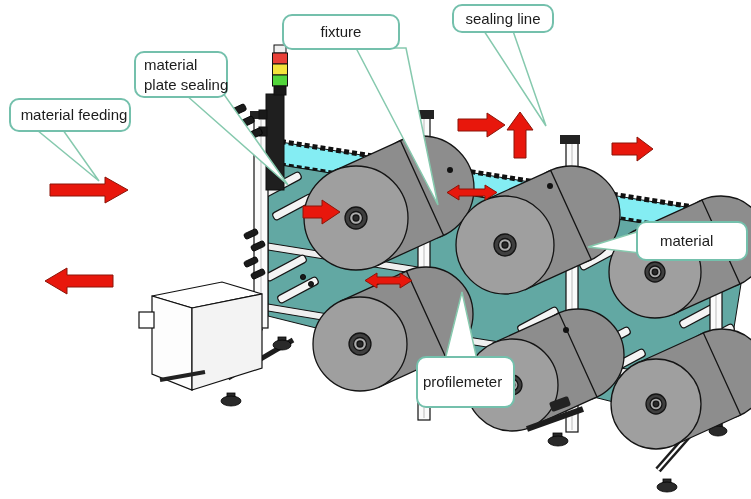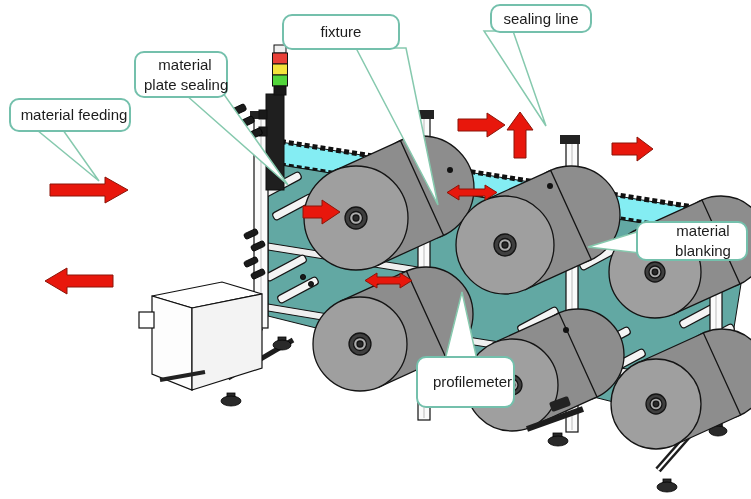--- a/index.html
+++ b/index.html
@@ -1,21 +1,21 @@
 <!DOCTYPE html>
 <html><head>
 <meta charset="utf-8">
 <style>
   html,body{margin:0;padding:0;background:#fff;}
   #stage{position:relative;width:751px;height:499px;background:#fff;overflow:hidden;
          font-family:"Liberation Sans",sans-serif;}
   #stage svg{position:absolute;left:0;top:0;}
   .callout{position:absolute;background:#fff;border:2px solid #74c0ac;border-radius:10px;
            color:#1c1c1c;font-size:15px;line-height:20px;box-sizing:border-box;
-           display:flex;flex-direction:column;justify-content:center;text-align:center;}
+           display:flex;flex-direction:column;justify-content:center;}
   .callout.center{align-items:center;text-align:center;}
   .callout span{display:block;white-space:nowrap;}
 </style>
 </head>
 <body>
 
 <div id="stage">
 
 <svg width="751" height="499" viewBox="0 0 751 499">
 
@@ -218,26 +218,25 @@
 
 <div class="callout" style="left:134px;top:51px;width:94px;height:47px;padding-left:8px;">
   <span>material</span>
   <span>plate sealing</span>
 </div>
 
 <div class="callout center" style="left:282px;top:14px;width:118px;height:36px;">
   <span>fixture</span>
 </div>
 
-<div class="callout center" style="left:490px;top:4px;width:102px;height:29px;">
+<div class="callout center" style="left:452px;top:4px;width:102px;height:29px;">
   <span>sealing line</span>
 </div>
 
 <div class="callout" style="left:636px;top:221px;width:112px;height:40px;padding-left:22px;">
   <span>material</span>
-  <span>blanking</span>
-</div>
-
-<div class="callout" style="left:416px;top:356px;width:99px;height:52px;padding-left:14px;">
+</div>
+
+<div class="callout" style="left:416px;top:356px;width:99px;height:52px;padding-left:5px;">
   <span>profilemeter</span>
 </div>
 
 </div>
 
 </body></html>

